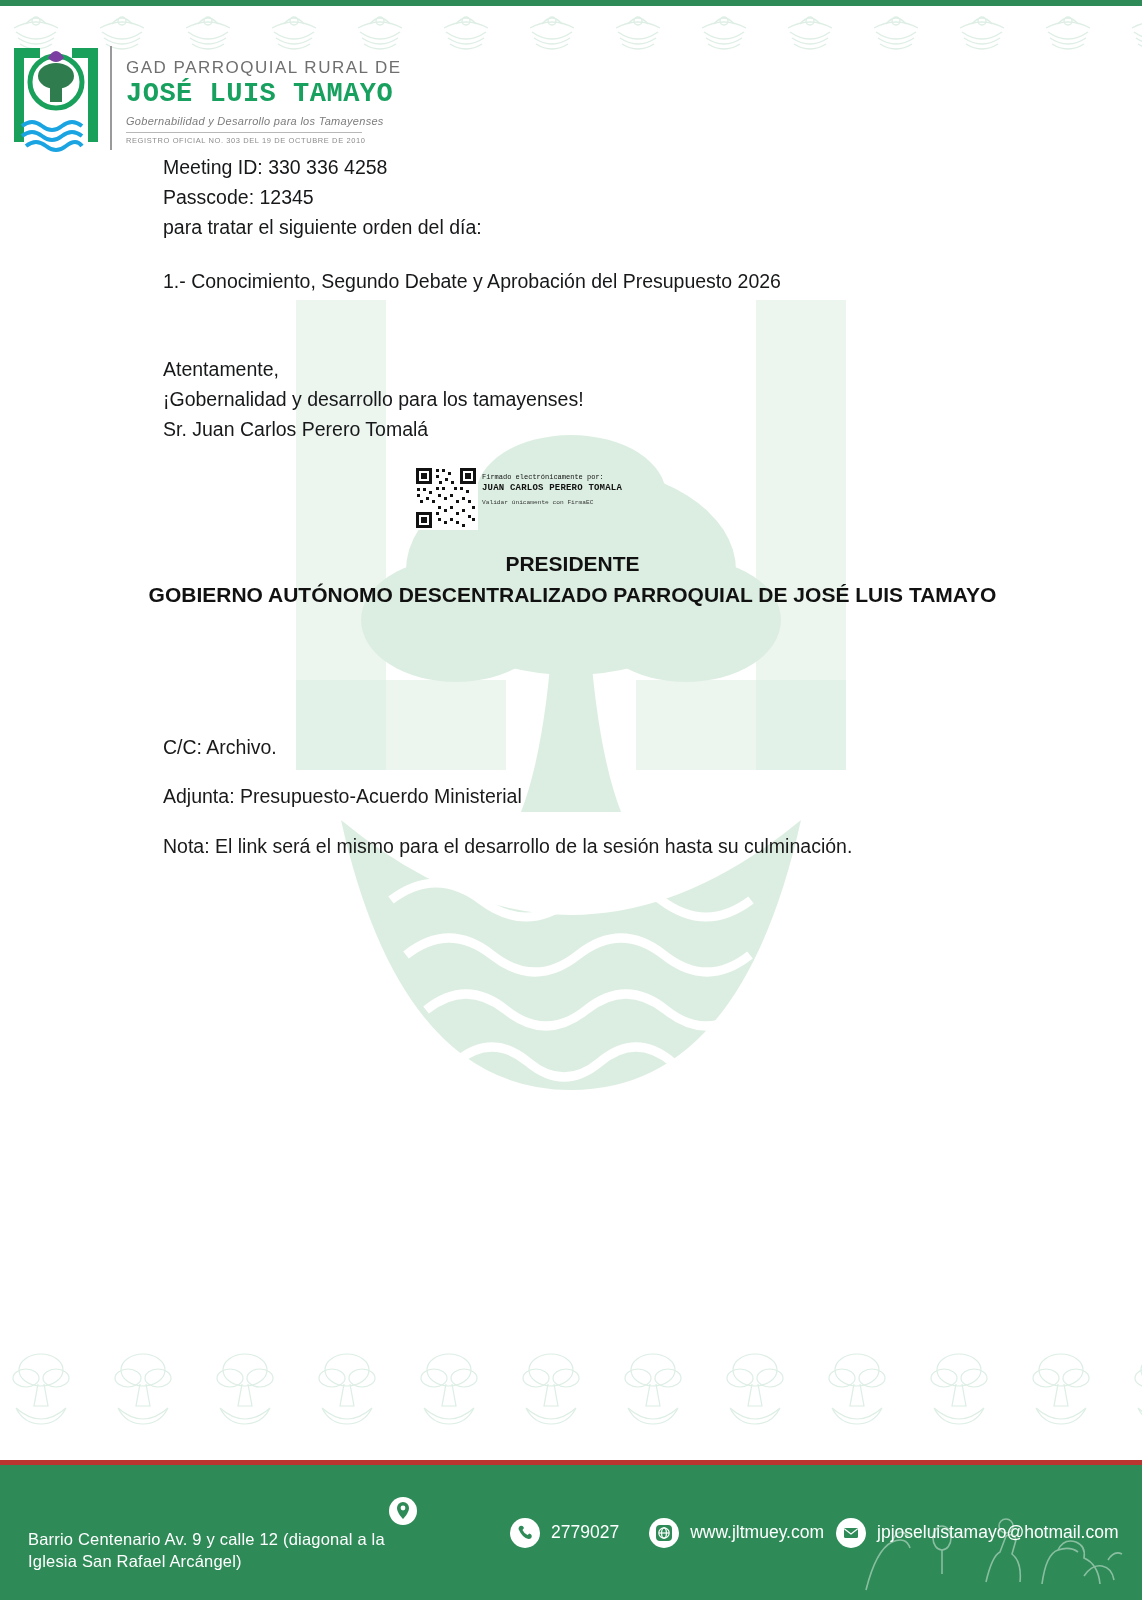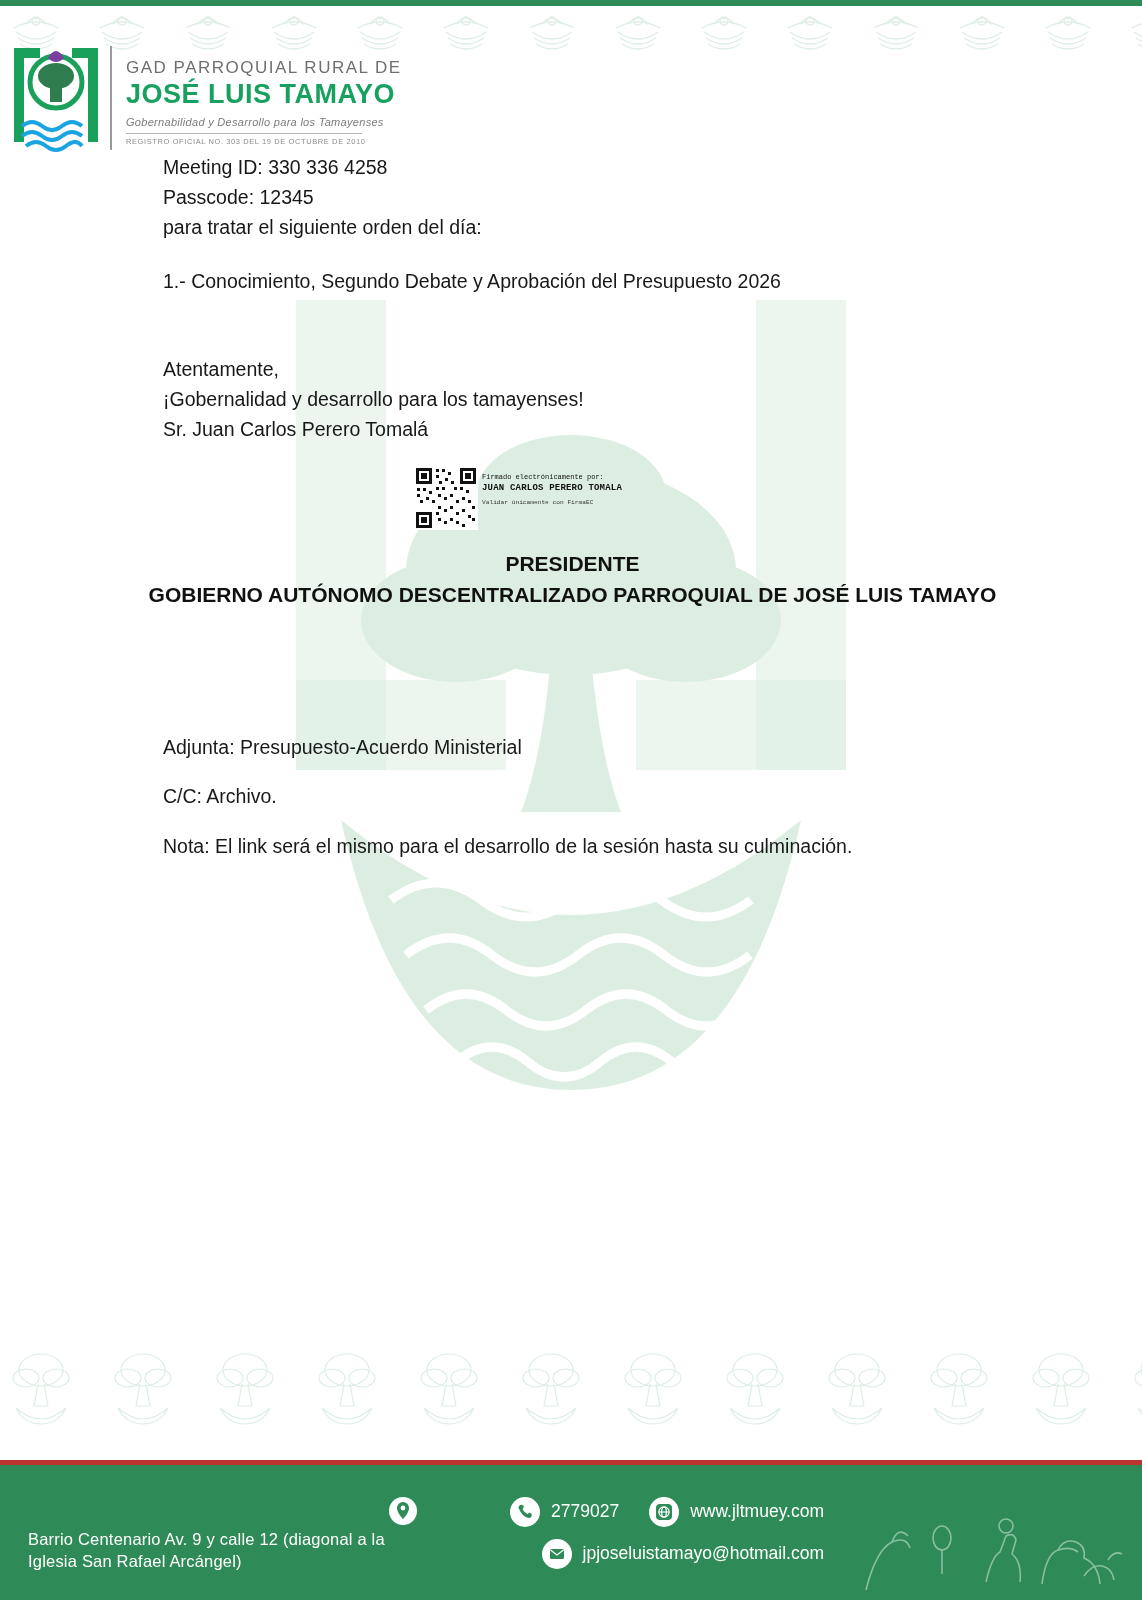--- a/index.html
+++ b/index.html
@@ -88,21 +88,21 @@
     letter-spacing: 1.5px;
     color: #6f6f6f;
     font-family: "Liberation Sans", sans-serif;
   }
   .lh-title {
     font-size: 27px;
     font-weight: bold;
     letter-spacing: .5px;
     color: #17a05e;
     margin-top: 1px;
-    font-family: Liberation Sans, sans-serif;
+    font-family: Liberation Mono, monospace;
   }
   .lh-slogan {
     font-size: 11px;
     color: #7c7c7c;
     font-style: italic;
     margin-top: 6px;
     letter-spacing: .3px;
   }
   .lh-rule {
     width: 236px;
@@ -232,23 +232,22 @@
   }
   .addr-text {
     margin-left: 10px;
     font-size: 16.5px;
     line-height: 22px;
     letter-spacing: .2px;
   }
   .contact-col {
     margin-left: 92px;
     display: flex;
-    flex-direction: column;
+    flex-direction: row;
     gap: 12px;
-    align-items: flex-end;
   }
   .contact-row {
     display: flex;
     align-items: center;
     gap: 30px;
   }
   .contact-item {
     display: flex;
     align-items: center;
     gap: 11px;
@@ -548,22 +547,22 @@
       <div class="sig-foot">Validar únicamente con FirmaEC</div>
     </div>
   </div>
 
   <div class="title-block">
     <div class="presidente">PRESIDENTE</div>
     <div>GOBIERNO AUTÓNOMO DESCENTRALIZADO PARROQUIAL DE JOSÉ LUIS TAMAYO</div>
   </div>
 
   <div class="tail">
+    <p>C/C: Archivo.</p>
     <p>Adjunta: Presupuesto-Acuerdo Ministerial</p>
-    <p>C/C: Archivo.</p>
     <p>Nota: El link será el mismo para el desarrollo de la sesión hasta su culminación.</p>
   </div>
 
   <div class="bottom-band">
     <div class="band-row">
       <svg class="band-glyph" viewBox="0 0 62 80">
           <g fill="none" stroke="#8cc6a6" stroke-width="1.2">
             <ellipse cx="31" cy="24" rx="22" ry="16"></ellipse>
             <ellipse cx="16" cy="32" rx="13" ry="9"></ellipse>
             <ellipse cx="46" cy="32" rx="13" ry="9"></ellipse>

